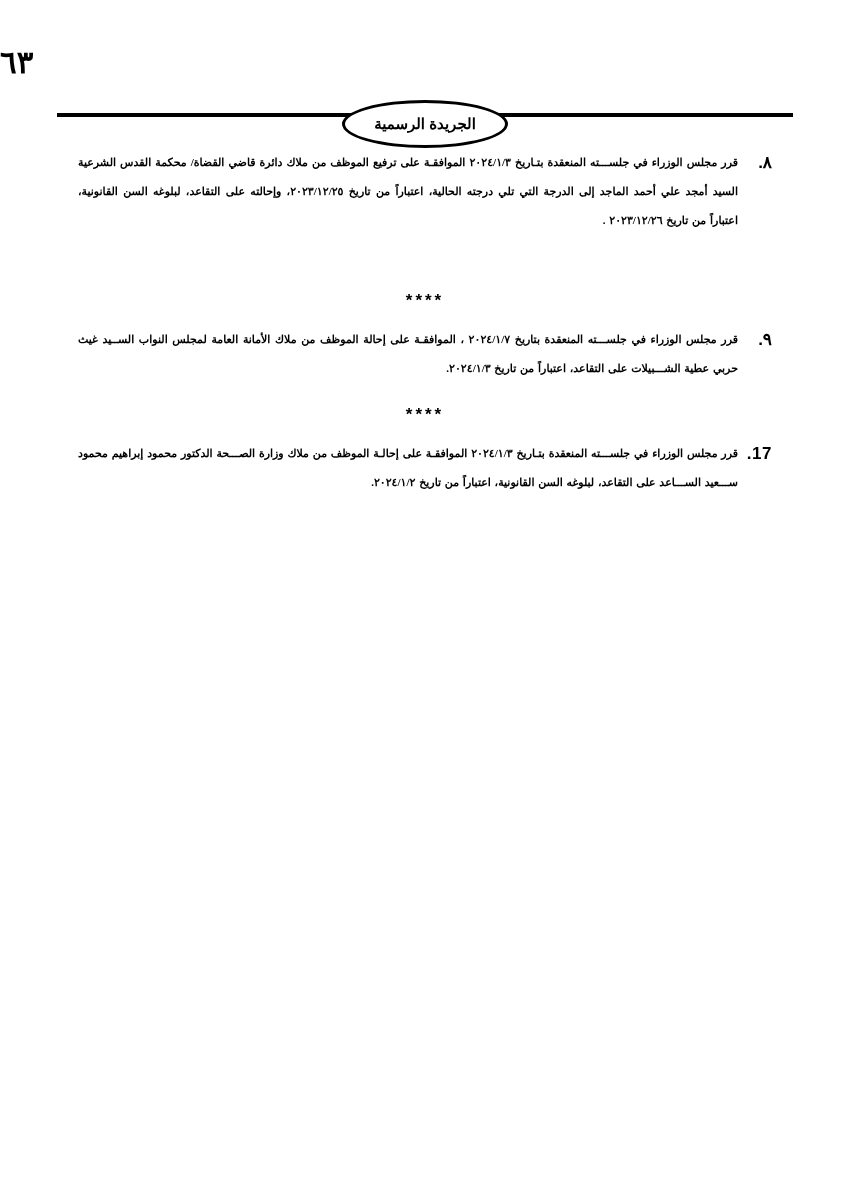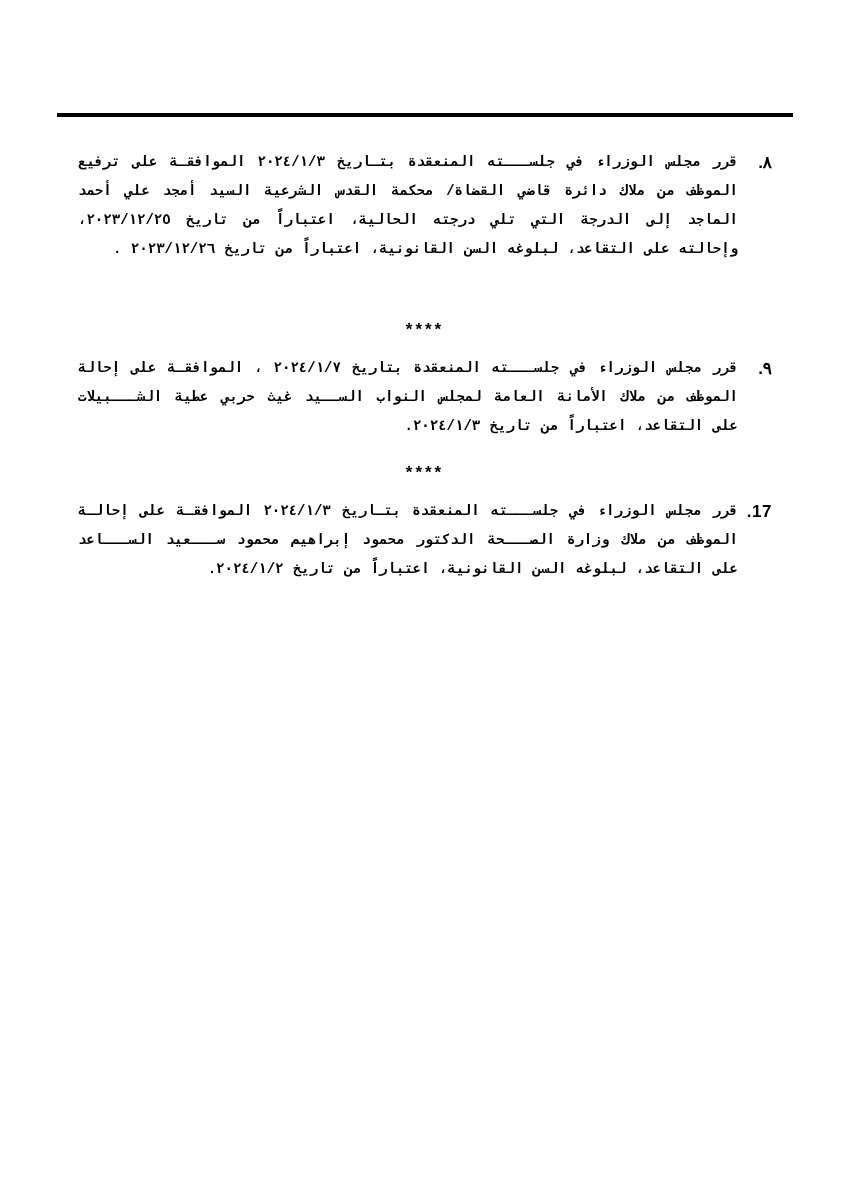--- a/index.html
+++ b/index.html
@@ -90,22 +90,22 @@
     text-align: right;
     font-family: "Liberation Sans", sans-serif;
     font-size: 17px;
     font-weight: bold;
     line-height: 29px;
     white-space: nowrap;
     letter-spacing: 0.5px;
   }
   .entry-body {
     flex: 1 1 auto;
-    font-family: Liberation Mono, monospace;
-    font-size: 14px;
+    font-family: Liberation Serif, serif;
+    font-size: 11px;
     font-weight: bold;
     line-height: 29px;
     text-align: justify;
     text-align-last: justify;
     word-spacing: 1px;
   }
   .entry-body.last-right {
     text-align-last: right;
   }
   .separator {
@@ -119,23 +119,25 @@
   }
   .gap-large {
     height: 30px;
   }
 </style>
 </head>
 <body>
 
 <div class="page">
 
+  <div class="page-number">٦٣</div>
 
   <div class="header-rule-wrap">
     <div class="header-rule"></div>
+    <div class="header-badge">الجريدة الرسمية</div>
   </div>
 
   <div class="content">
 
     <div class="entry">
       <div class="entry-number">٨.</div>
       <div class="entry-body last-right">قرر مجلس الوزراء في جلســـته المنعقدة بتـاريخ ٢٠٢٤/١/٣ الموافقـة على ترفيع الموظف من ملاك دائرة قاضي القضاة/ محكمة القدس الشرعية السيد  أمجد علي أحمد الماجد إلى الدرجة التي تلي درجته الحالية، اعتباراً من تاريخ ٢٠٢٣/١٢/٢٥، وإحالته على التقاعد، لبلوغه السن القانونية، اعتباراً من تاريخ ٢٠٢٣/١٢/٢٦ .</div>
     </div>
 
     <div class="gap-large"></div>

